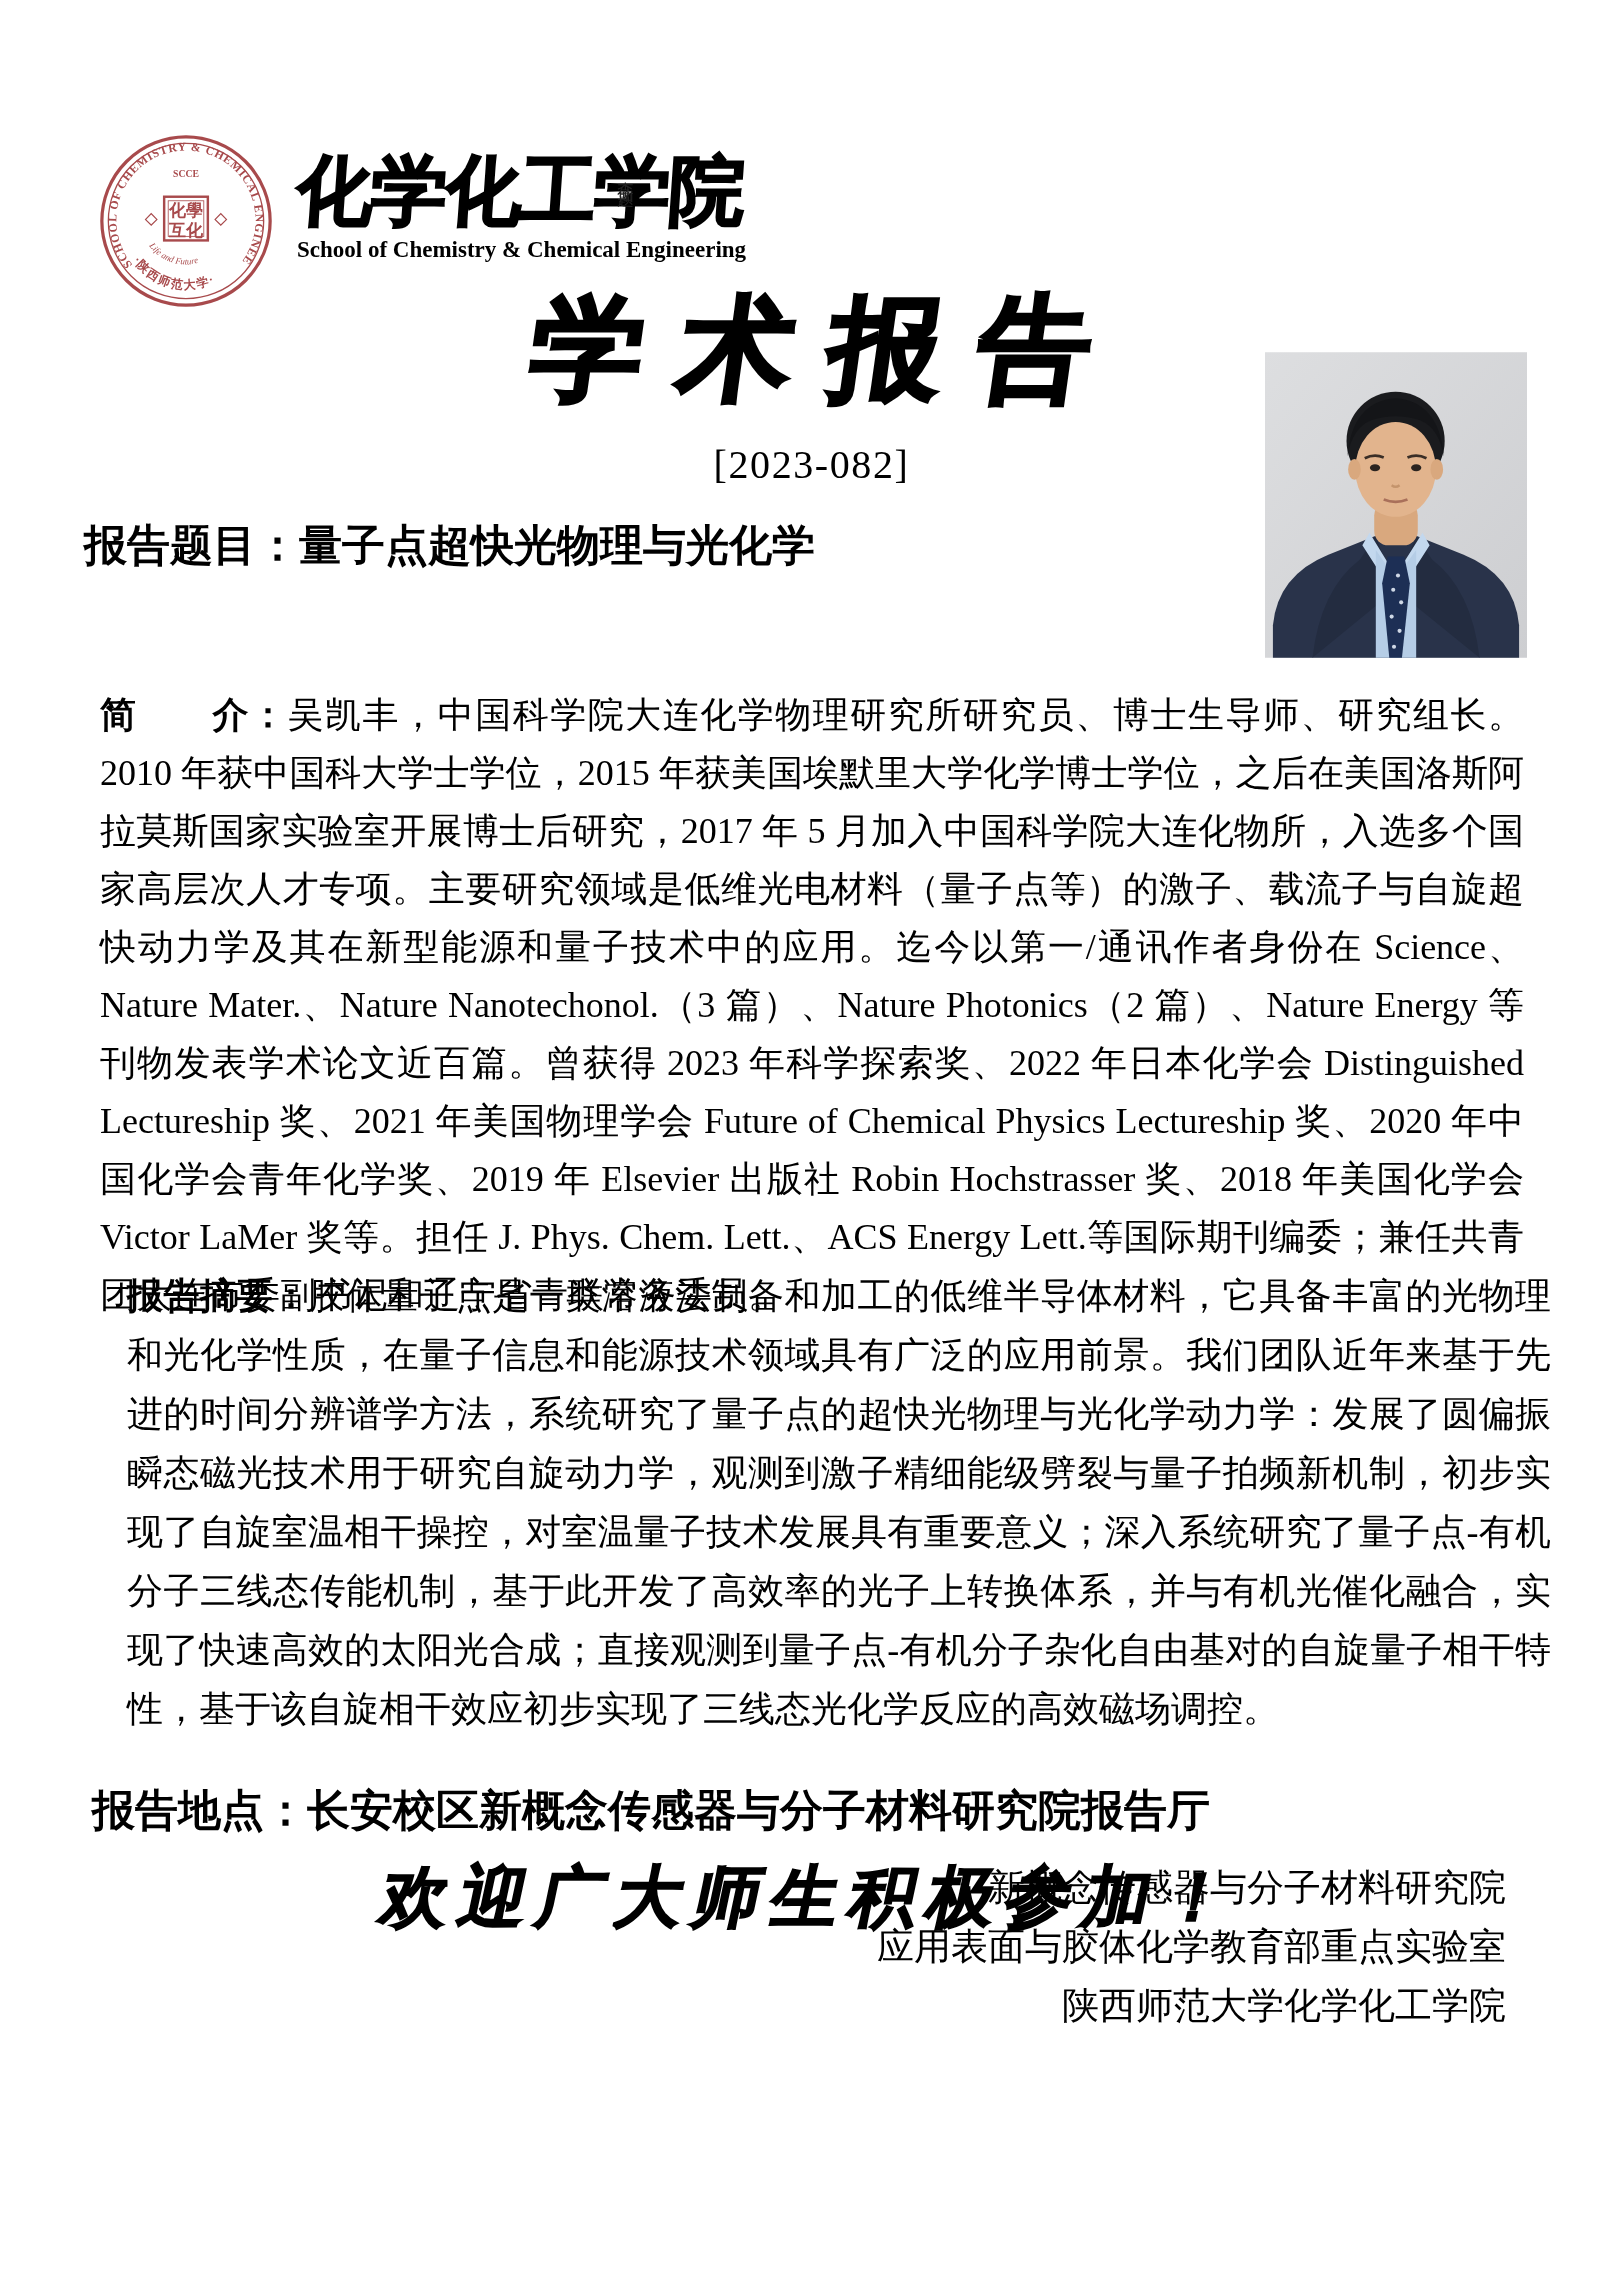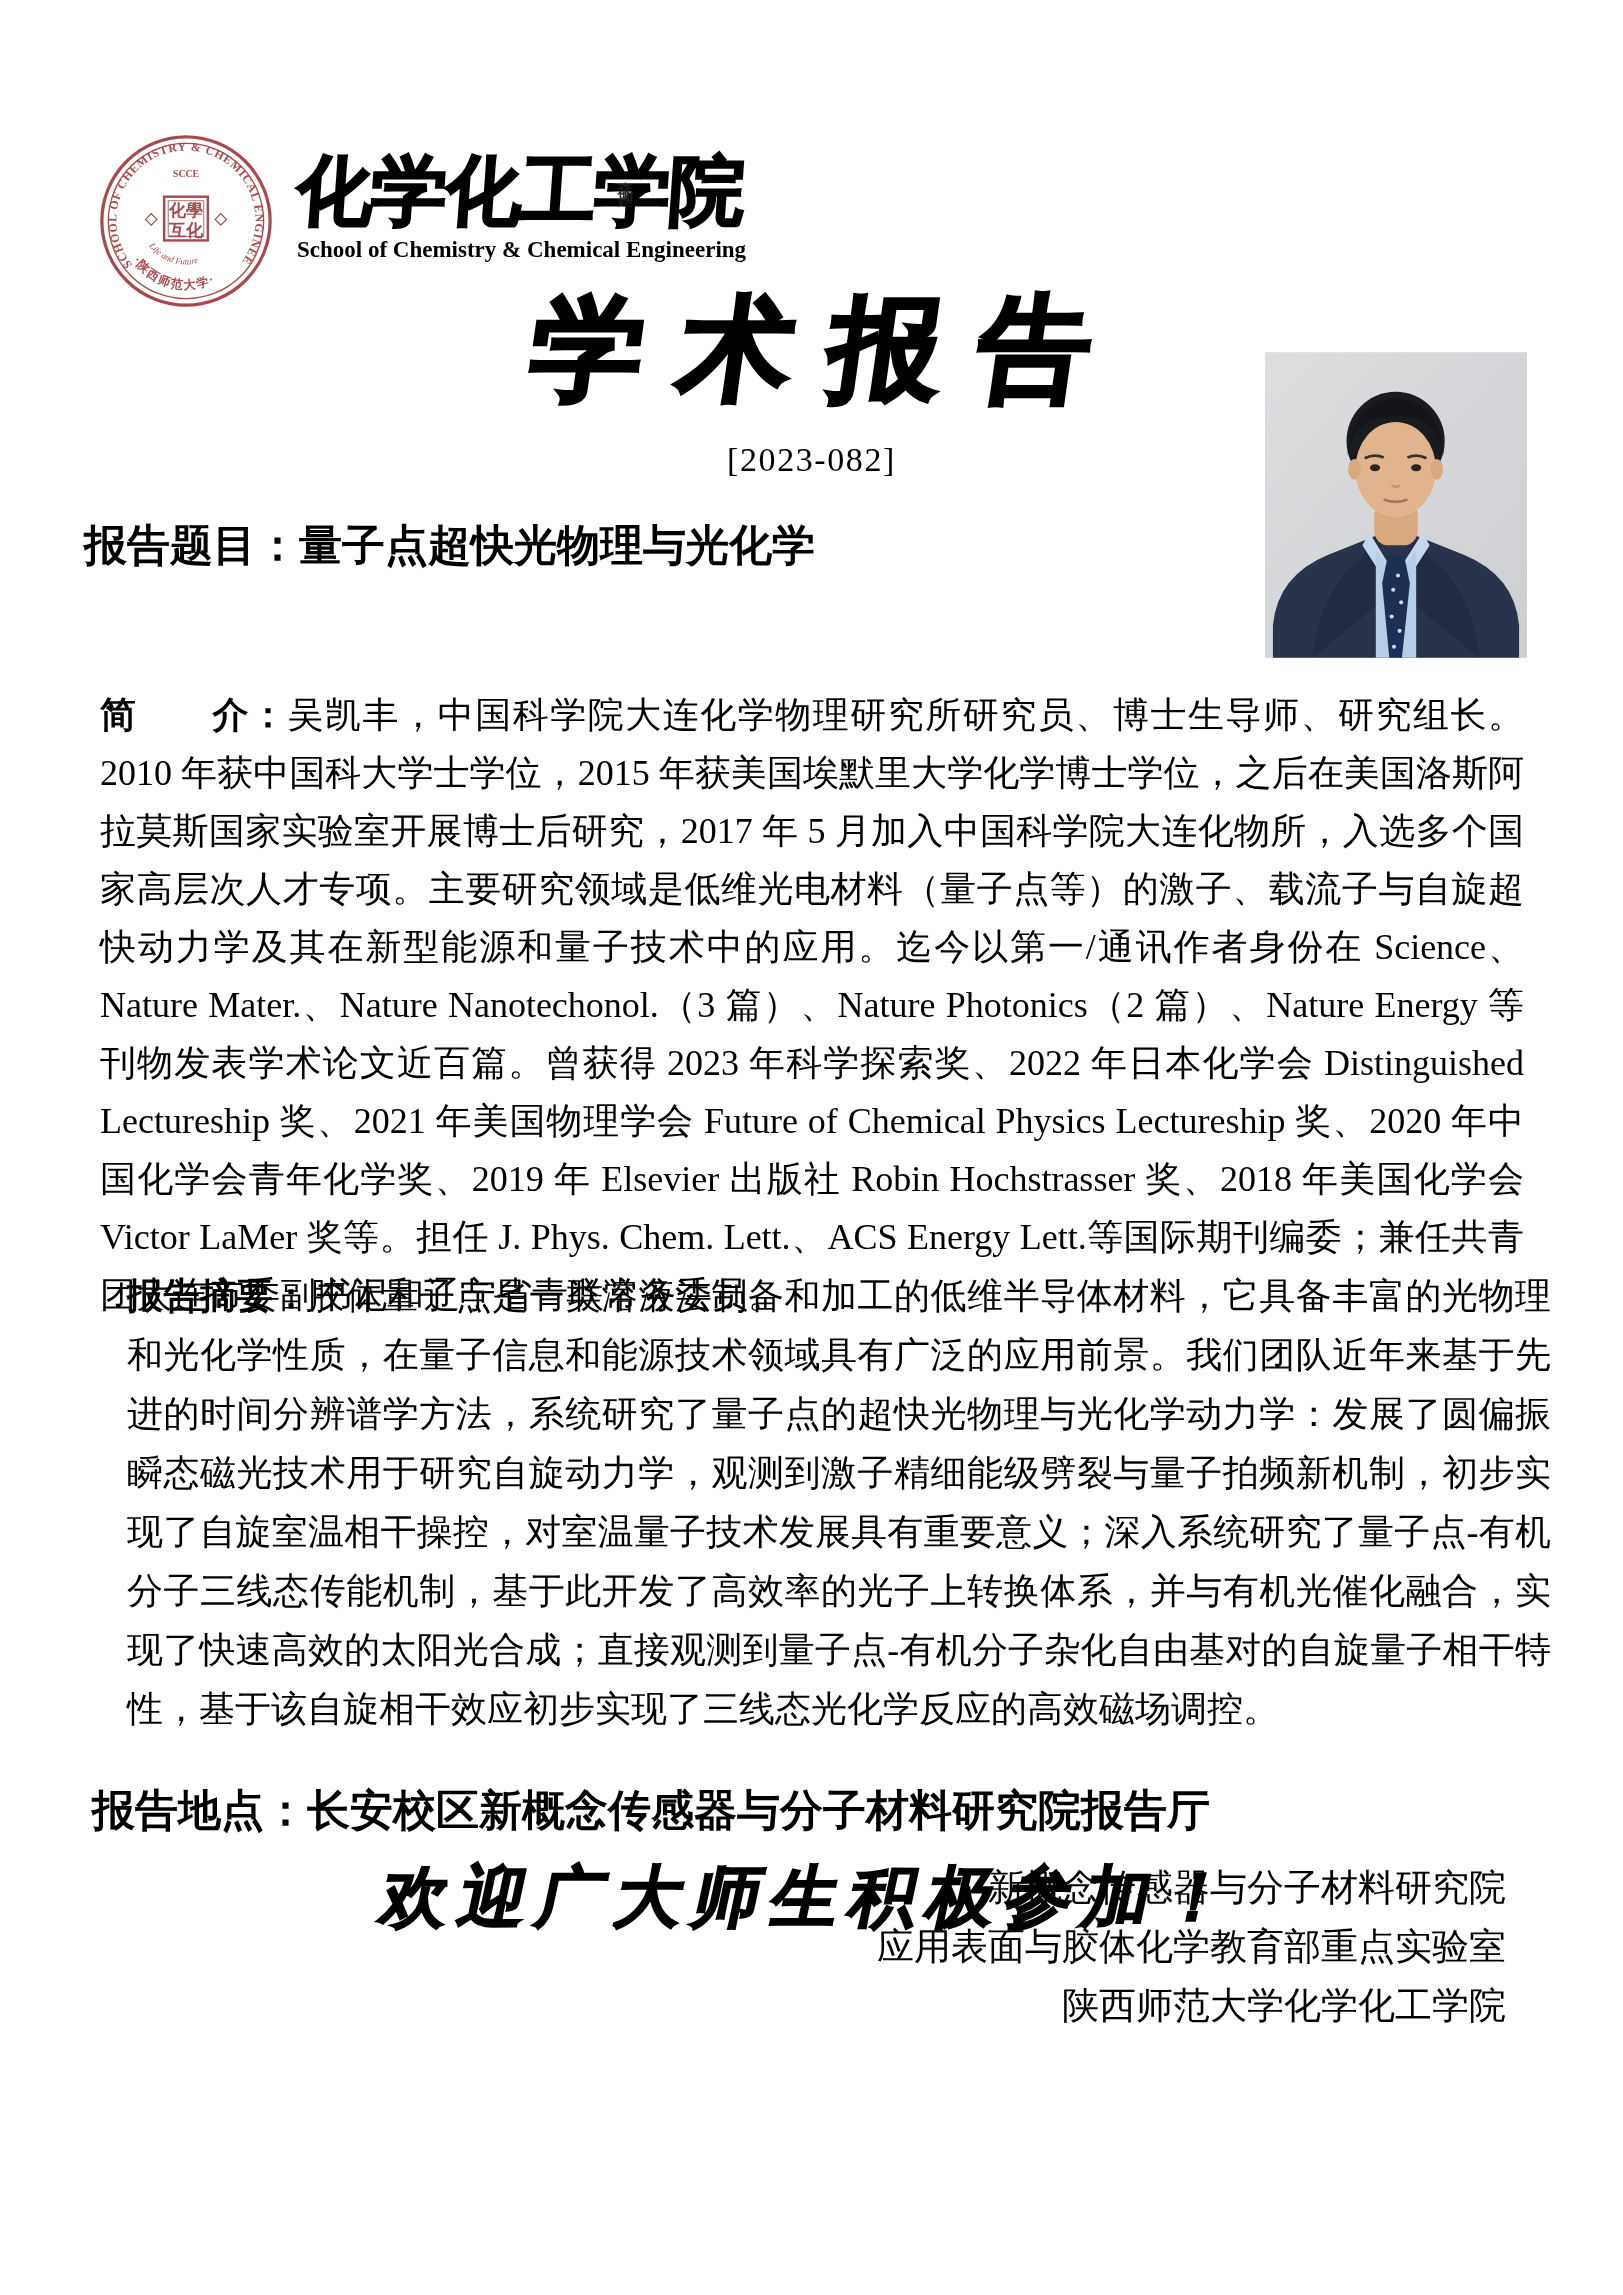--- a/index.html
+++ b/index.html
@@ -35,21 +35,21 @@
     position:absolute;left:0;top:290px;width:100%;
     text-align:center;
     font-size:113px;font-weight:bold;line-height:119px;
     letter-spacing:36px;text-indent:36px;
     -webkit-text-stroke:3.2px #000;
     transform:skewX(-8deg);
     white-space:nowrap;
   }
   .serial{
     position:absolute;left:0;top:441px;width:100%;
-    text-align:center;font-size:34px;letter-spacing:1.6px;
+    text-align:center;font-size:40px;letter-spacing:1.6px;
   }
   
   .photo{position:absolute;left:1265px;top:352px;width:262px;height:306px;}
   
   .info-line{position:absolute;left:84px;font-size:43px;font-weight:bold;white-space:nowrap;}
   .line-topic{top:517px;}
   .line-speaker{top:607px;}
   .line-time{top:1693px;}
   .line-venue{top:1782px;margin-left:8px;}
   

